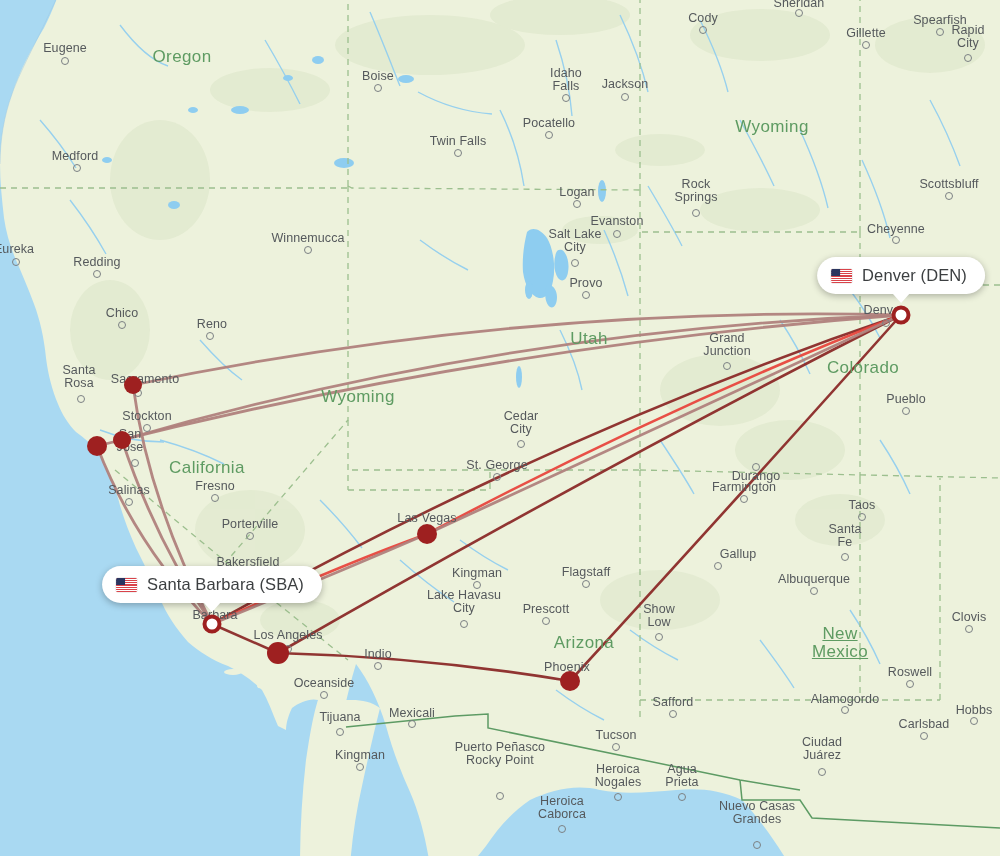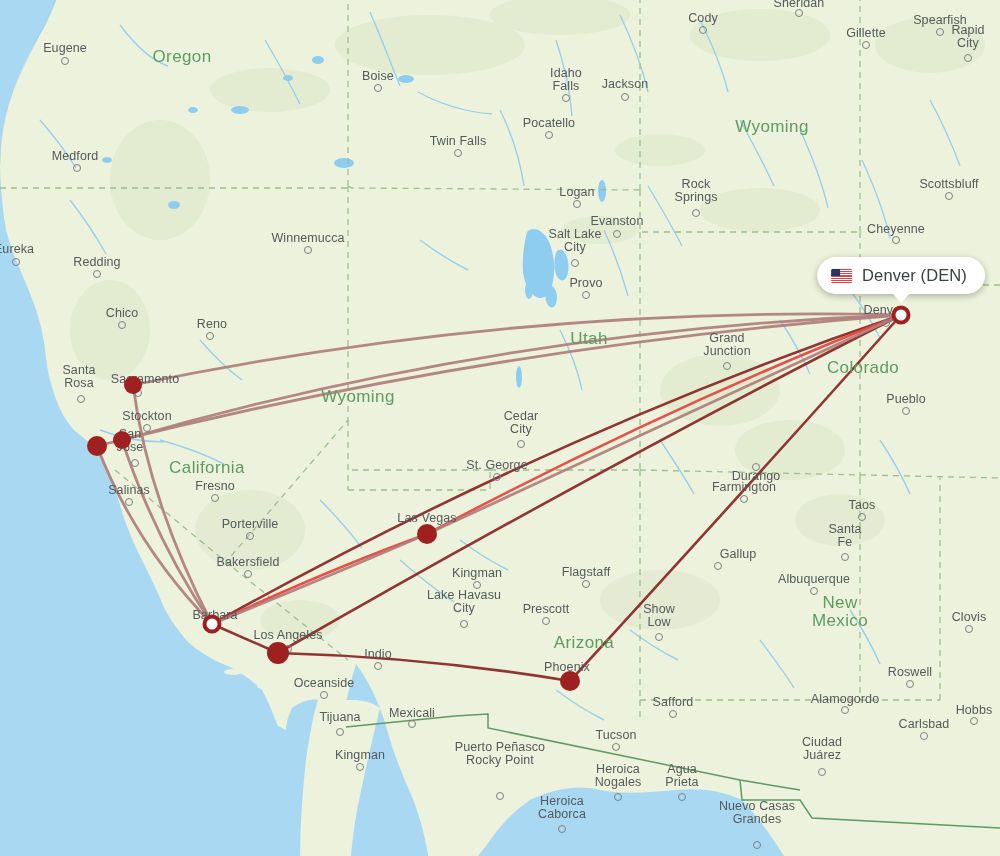--- a/index.html
+++ b/index.html
@@ -389,21 +389,21 @@
       <div class="city-dot" style="left: 757px; top: 845px;"></div>
     </div>
   <div id="states">
       <div class="lbl state-label" style="left: 182px; top: 57px;">Oregon</div>
       <div class="lbl state-label" style="left: 772px; top: 127px;">Wyoming</div>
       <div class="lbl state-label" style="left: 358px; top: 397px;">Wyoming</div>
       <div class="lbl state-label" style="left: 589px; top: 339px;">Utah</div>
       <div class="lbl state-label" style="left: 863px; top: 368px;">Colorado</div>
       <div class="lbl state-label" style="left: 207px; top: 468px;">California</div>
       <div class="lbl state-label" style="left: 584px; top: 643px;">Arizona</div>
-      <div class="lbl state-label" style="left: 840px; top: 612px;">New<br>Mexico</div>
+      <div class="lbl state-label" style="left: 840px; top: 643px; text-decoration: underline;">New<br>Mexico</div>
     </div>
 
   <div id="markers">
       <div class="hub-solid" style="left: 133px; top: 385px; width: 18px; height: 18px;"></div>
       <div class="hub-solid" style="left: 97px; top: 446px; width: 20px; height: 20px;"></div>
       <div class="hub-solid" style="left: 122px; top: 440px; width: 18px; height: 18px;"></div>
       <div class="hub-solid" style="left: 427px; top: 534px; width: 20px; height: 20px;"></div>
       <div class="hub-solid" style="left: 278px; top: 653px; width: 22px; height: 22px;"></div>
       <div class="hub-solid" style="left: 570px; top: 681px; width: 20px; height: 20px;"></div>
       <div class="hub-ring" style="left: 212px; top: 624px; width: 19px; height: 19px;"></div>
@@ -412,14 +412,22 @@
 
   <div class="tooltip" id="tt-den" style="left: 901px; top: 257px;">
     <span class="flag">
       <span class="stripes"></span>
         <span class="canton"></span>
     </span>
     <span class="tt-text">Denver (DEN)</span>
     <span class="tail"></span>
   </div>
 
+  <div class="tooltip" id="tt-sba" style="left: 212px; top: 566px;">
+    <span class="flag">
+      <span class="stripes"></span>
+        <span class="canton"></span>
+    </span>
+    <span class="tt-text">Santa Barbara (SBA)</span>
+    <span class="tail"></span>
+  </div>
 
 </div>
 
 </body></html>

